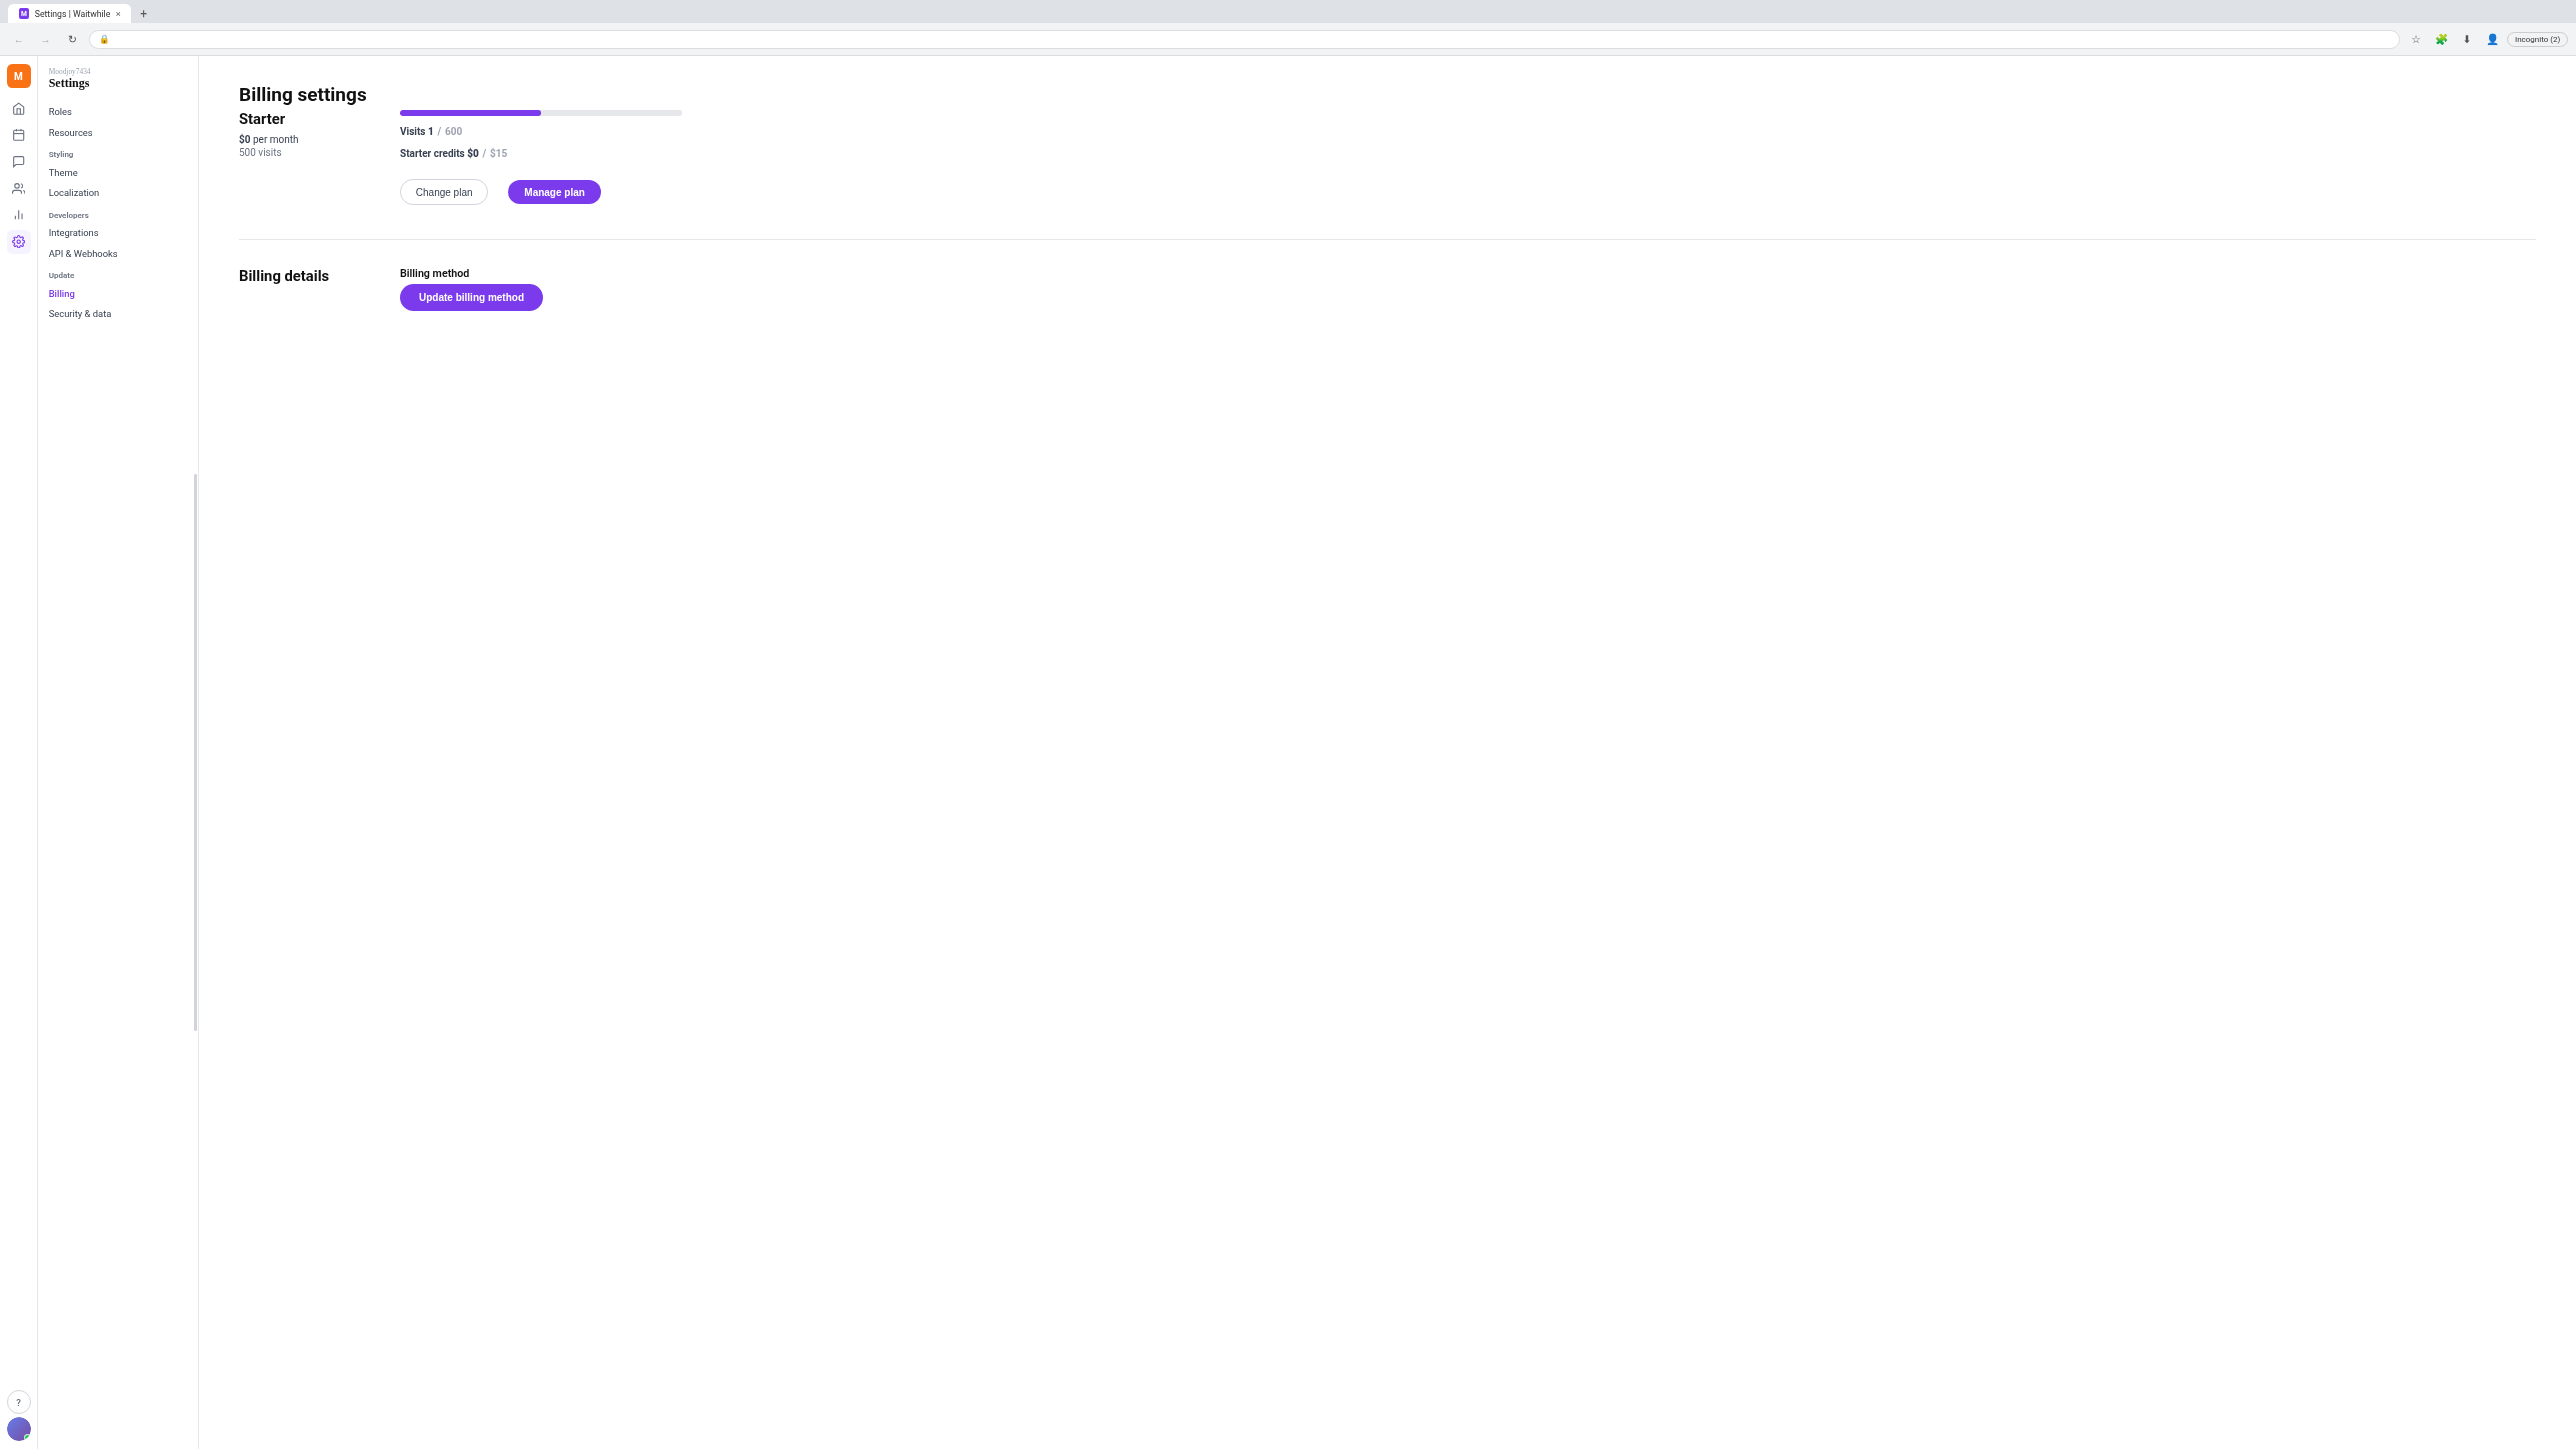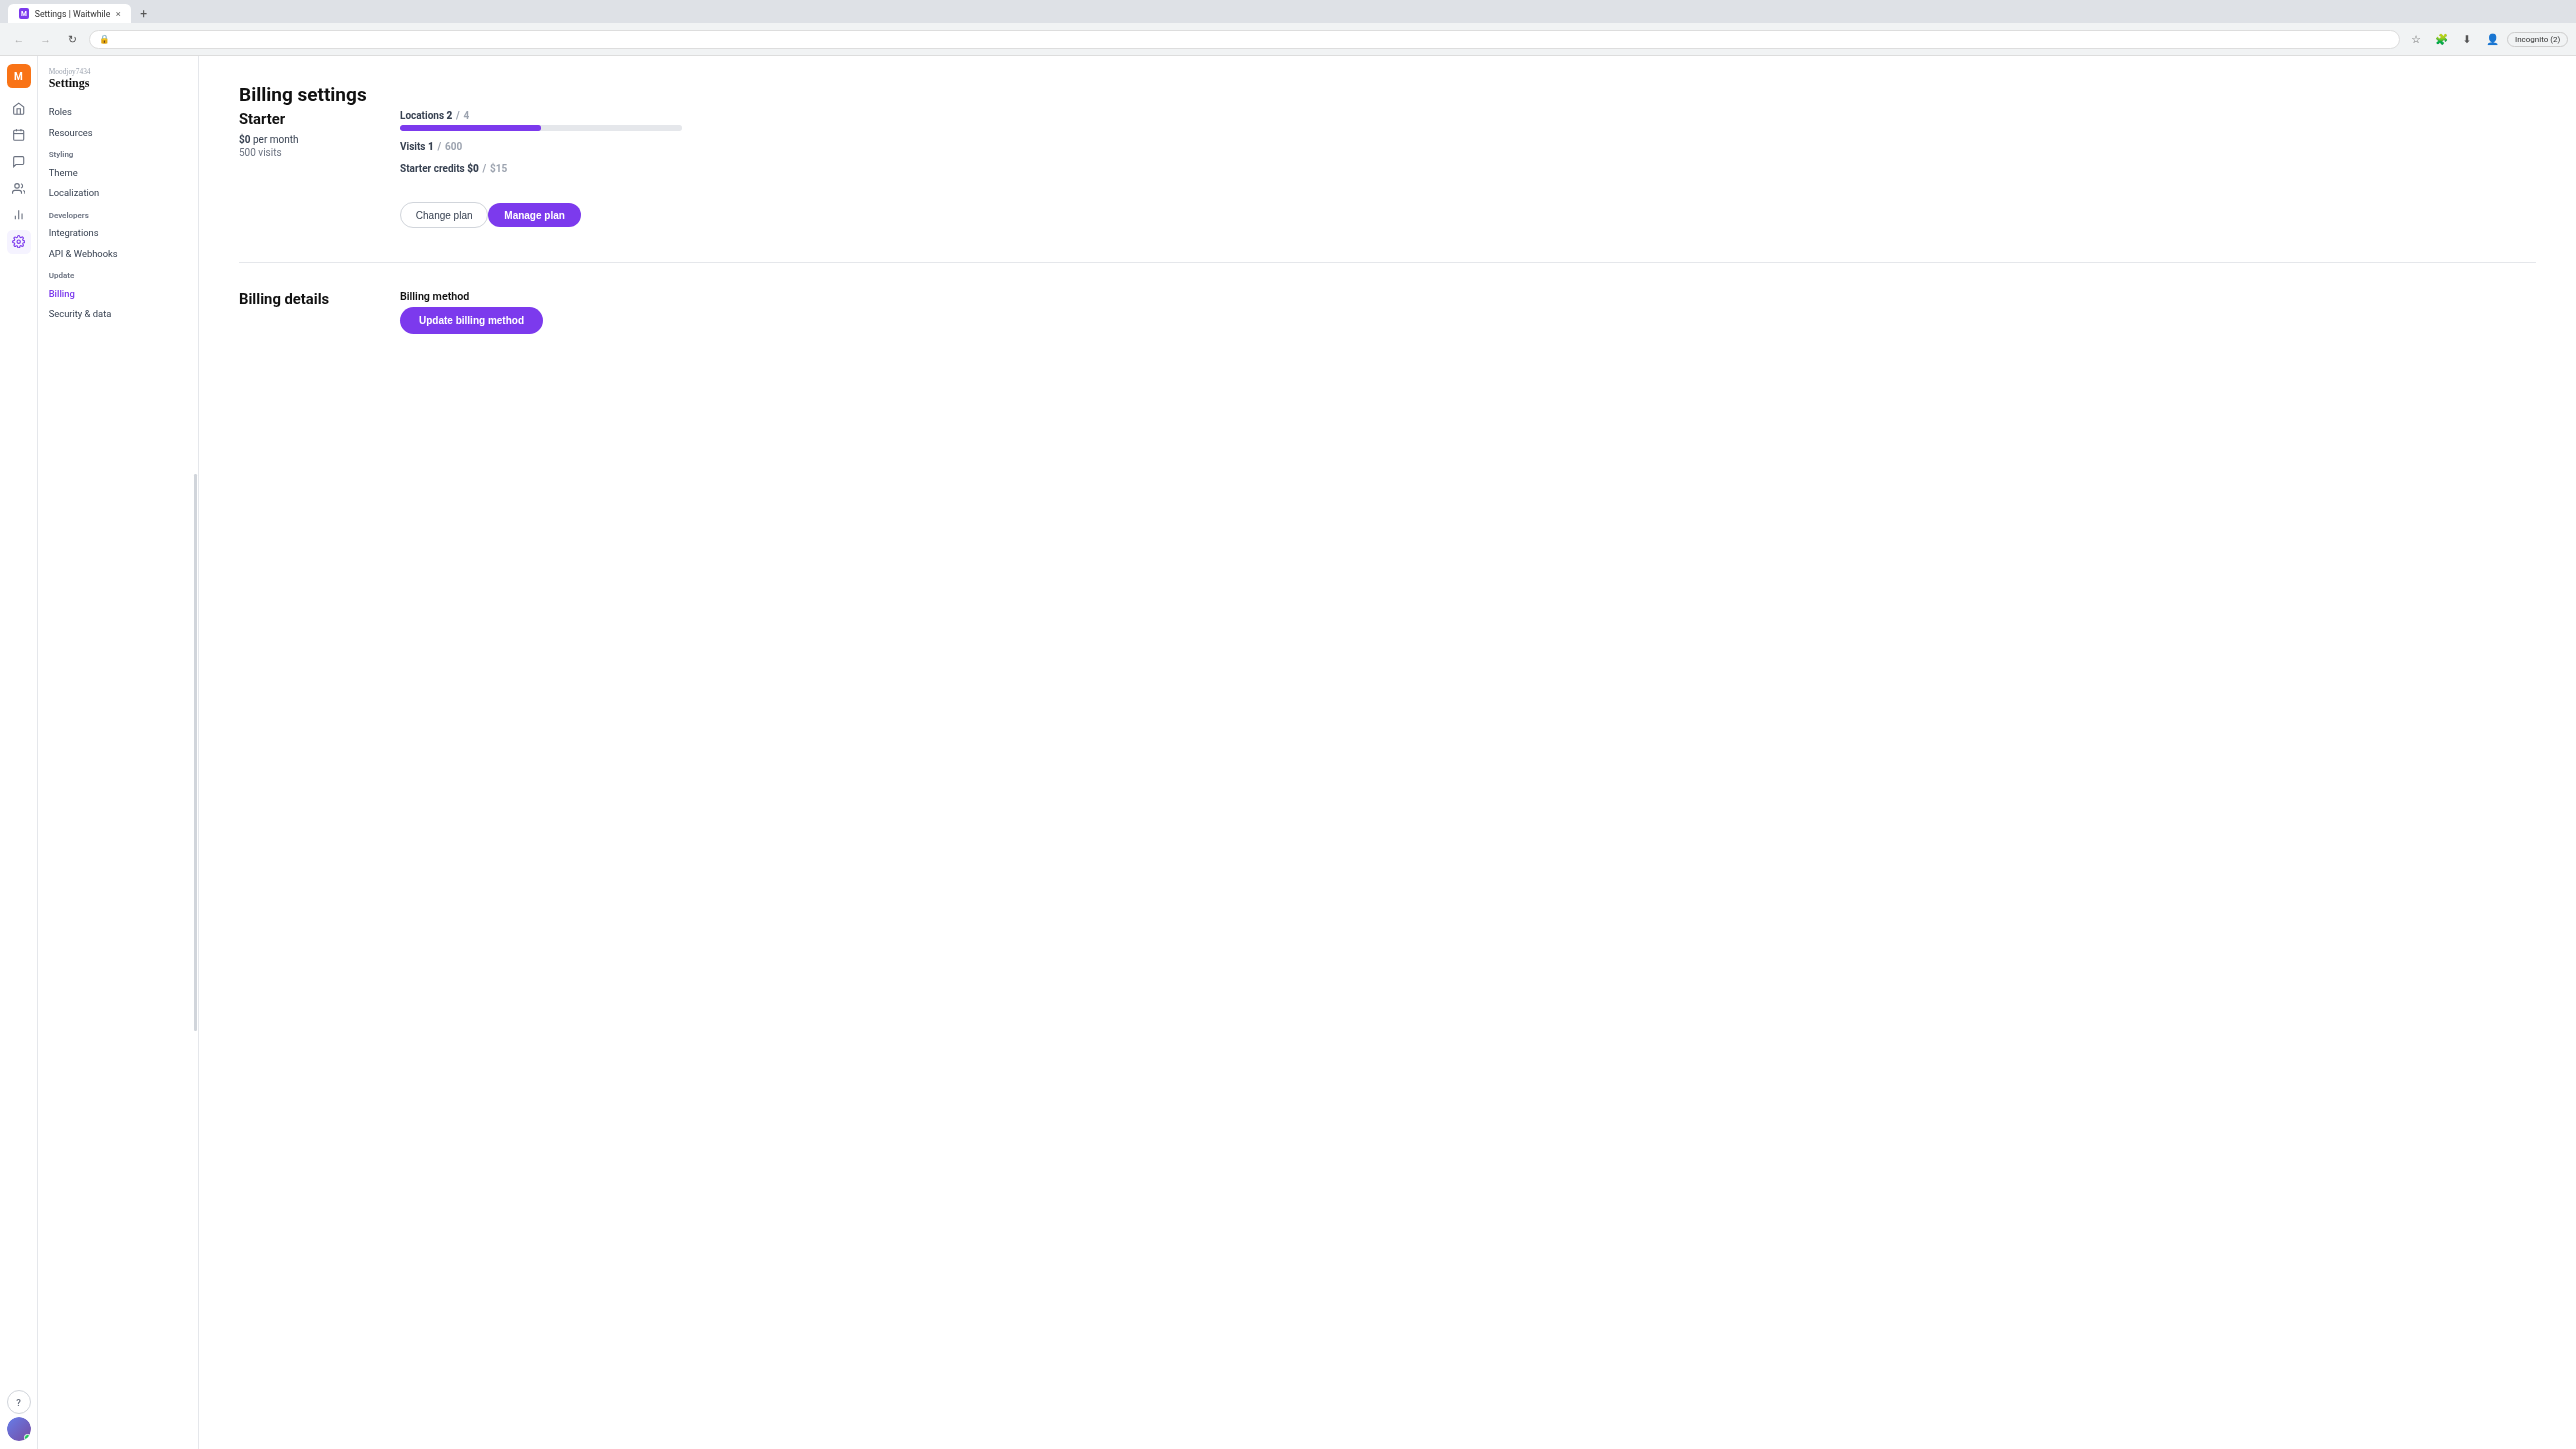--- a/index.html
+++ b/index.html
@@ -58,21 +58,21 @@
     .plan-price-bold { font-weight: 700; }
     .plan-visits { font-size: 10px; color: #6b7280; }
     .plan-details { flex: 1; }
     .stat-row { margin-bottom: 10.7px; }
     .stat-label { font-size: 10px; color: #374151; margin-bottom: 4px; }
     .stat-label span { font-weight: 700; }
     .stat-label .separator { color: #9ca3af; margin: 0 1.3px; }
     .stat-label .total { color: #9ca3af; }
     .progress-bar-track { height: 5.4px; background: #e5e7eb; border-radius: 2.7px; overflow: hidden; width: 100%; max-width: 282px; }
     .progress-bar-fill { height: 100%; background: #7c3aed; border-radius: 2.7px; }
-    .plan-buttons { display: flex; gap: 0; margin-top: 28px; align-items: center; }
+    .plan-buttons { display: flex; gap: 20px; margin-top: 20px; align-items: center; }
     .btn-outline { padding: 6.7px 14.8px; border: 1px solid #d1d5db; border-radius: 16px; background: #fff; font-size: 10px; color: #374151; cursor: pointer; font-weight: 500; }
     .btn-primary { padding: 6.7px 16px; border-radius: 16px; background: #7c3aed; border: none; font-size: 10px; color: white; cursor: pointer; font-weight: 600; }
 
     
     .section-divider { border: none; border-top: 0.7px solid #e5e7eb; margin: 0 0 27px; }
 
     
     .billing-details-section { display: flex; gap: 40px; }
     .billing-details-label { font-size: 14.8px; font-weight: 700; color: #111; min-width: 121px; }
     .billing-method-content { flex: 1; }
@@ -197,26 +197,20 @@
         <div class="plan-price">
           <span class="plan-price-bold">$0</span>
           <span> </span><span>per month</span>
         </div>
         <div class="plan-visits">500 visits</div>
       </div>
 
       <div class="plan-details">
 
         <div class="stat-row">
-          <div class="stat-label">
-            <span>Locations</span>
-            <span> <strong>2</strong></span>
-            <span class="separator">/</span>
-            <span class="total">4</span>
-          </div>
           <div class="progress-bar-track">
             <div class="progress-bar-fill" style="width: 50%;"></div>
           </div>
         </div>
 
         <div class="stat-row">
           <div class="stat-label">
             <span>Visits</span>
             <span> <strong>1</strong></span>
             <span class="separator"> / </span>

